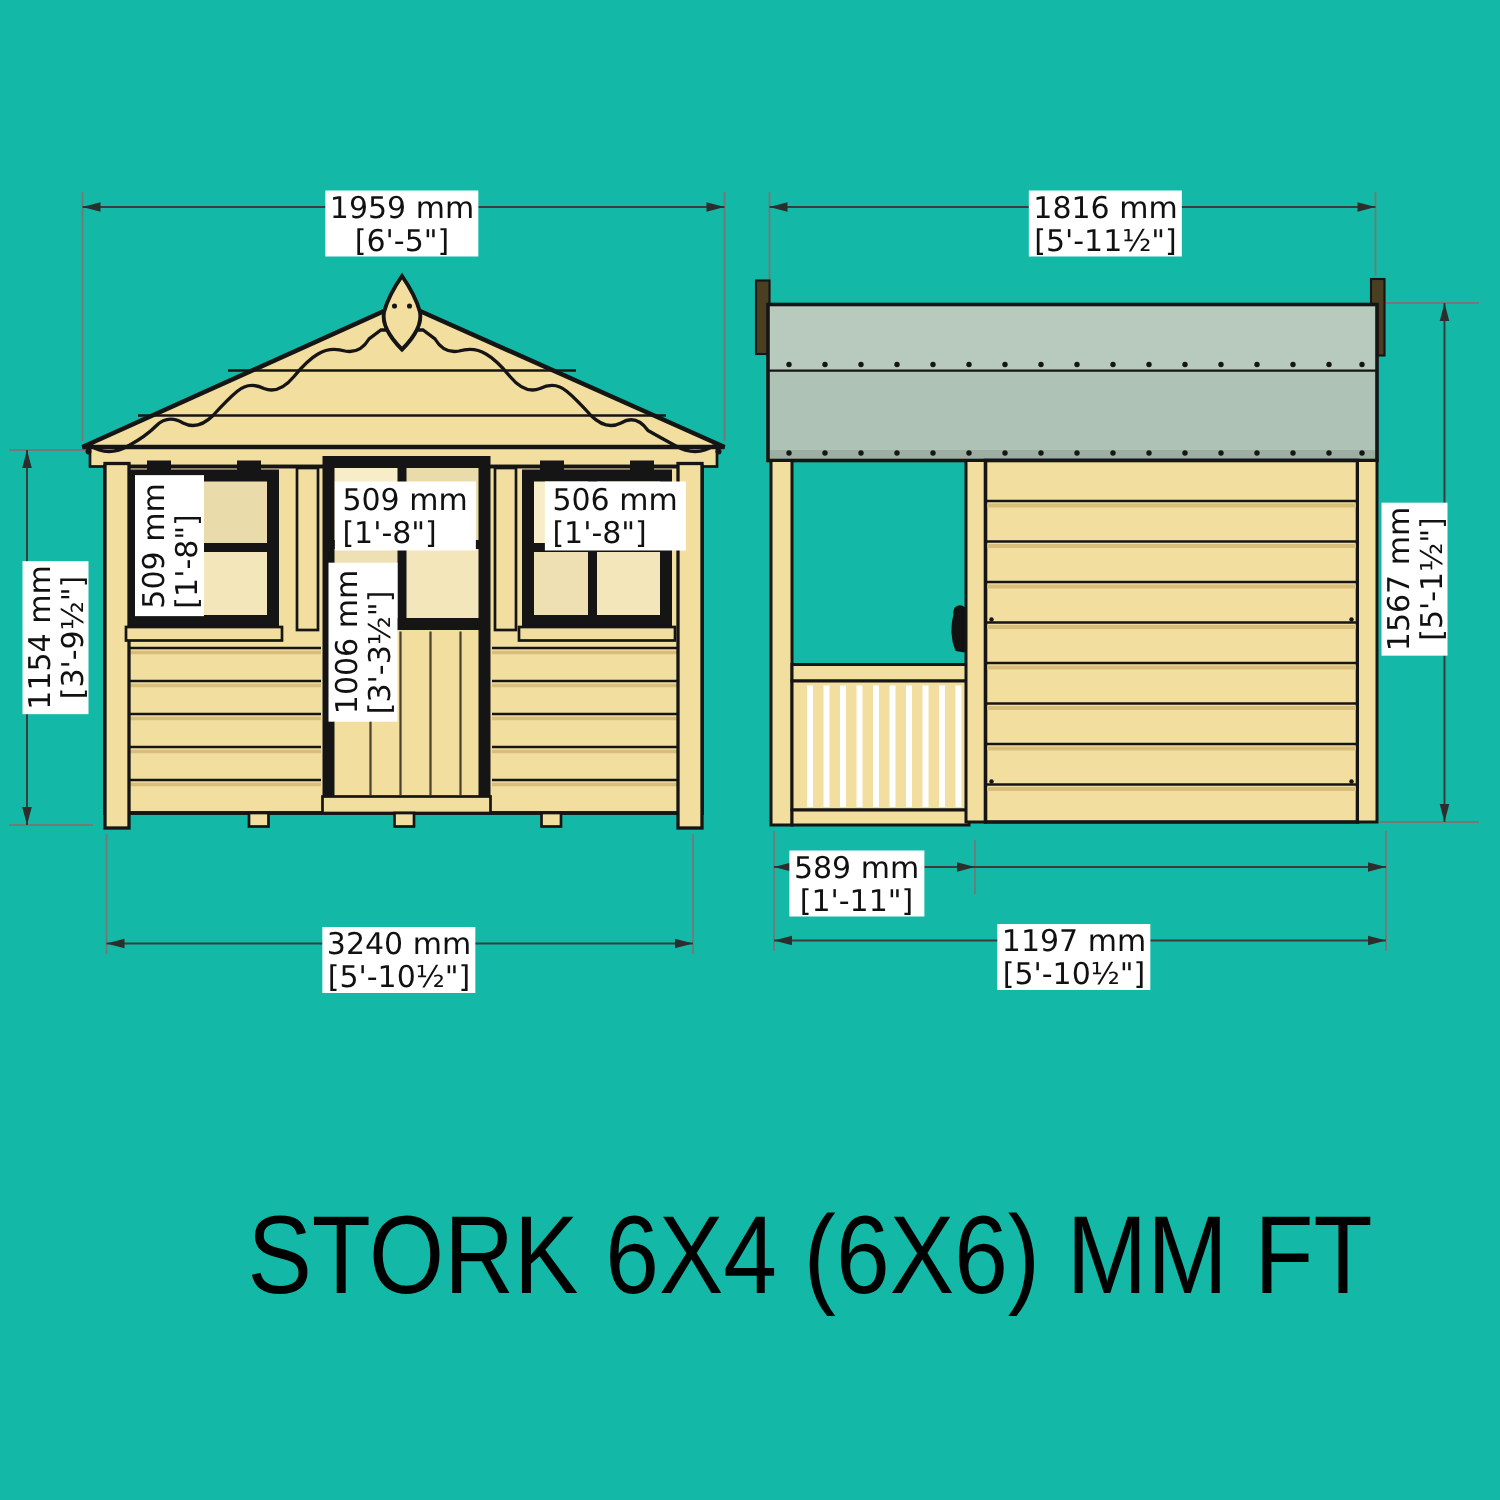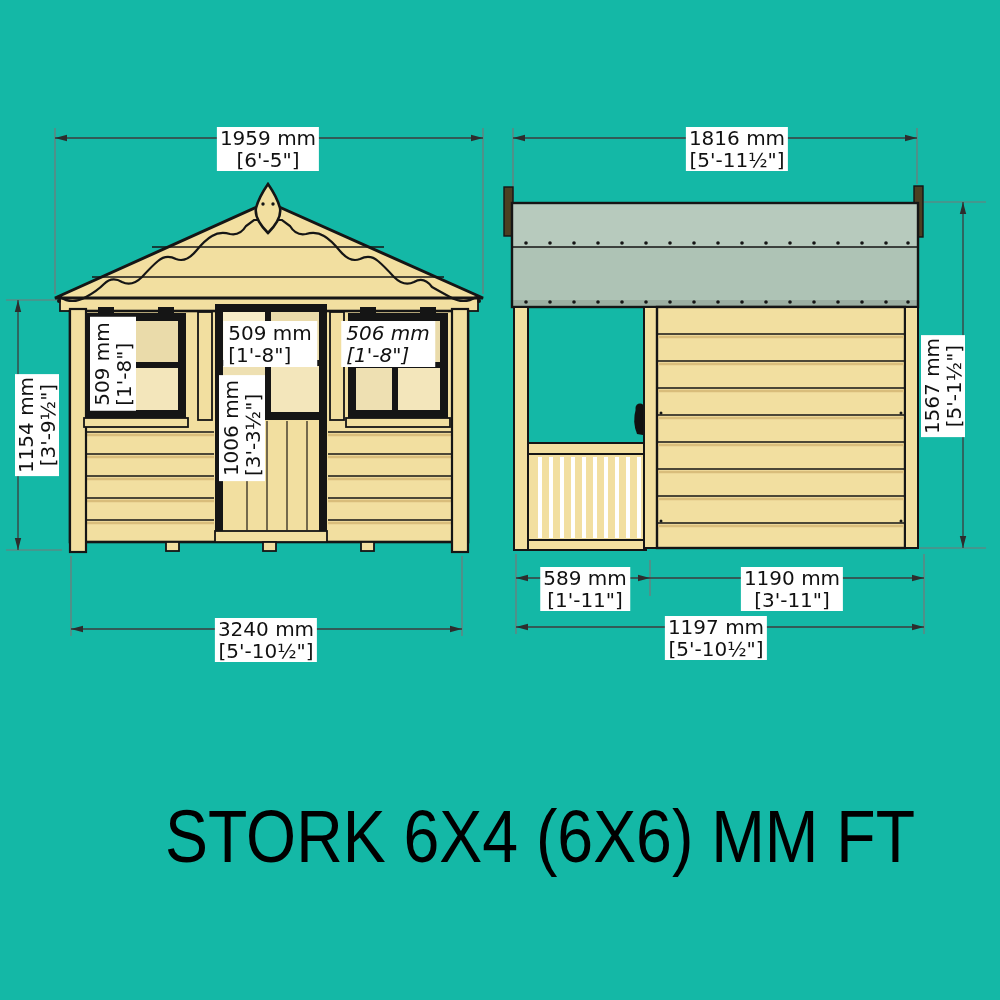--- a/index.html
+++ b/index.html
@@ -299,44 +299,40 @@
 <div class="dim rot boxed" style="left:113px;top:364px;">
   <div>509 mm</div>
   <div>[1'-8"]</div>
 </div>
 
 <div class="dim boxed" style="left:270px;top:344px;">
   <div>509 mm</div>
   <div>[1'-8"]</div>
 </div>
 
-<div class="dim boxed" style="left:388px;top:344px;font-style:italic;">
+<div class="dim boxed" style="left:410px;top:344px;">
   <div>506 mm</div>
   <div>[1'-8"]</div>
 </div>
 
 <div class="dim rot boxed" style="left:242px;top:428px;">
   <div>1006 mm</div>
   <div>[3'-3½"]</div>
 </div>
 
 <div class="dim" style="left:266px;top:640px;">
   <div>3240 mm</div>
   <div>[5'-10½"]</div>
 </div>
 
-<div class="dim" style="left:585px;top:589px;">
+<div class="dim" style="left:571px;top:589px;">
   <div>589 mm</div>
   <div>[1'-11"]</div>
 </div>
 
-<div class="dim" style="left:792px;top:589px;">
-  <div>1190 mm</div>
-  <div>[3'-11"]</div>
-</div>
 
 <div class="dim" style="left:716px;top:638px;">
   <div>1197 mm</div>
   <div>[5'-10½"]</div>
 </div>
 
 <div id="title">STORK 6X4 (6X6) MM FT</div>
 
 </div>
 

